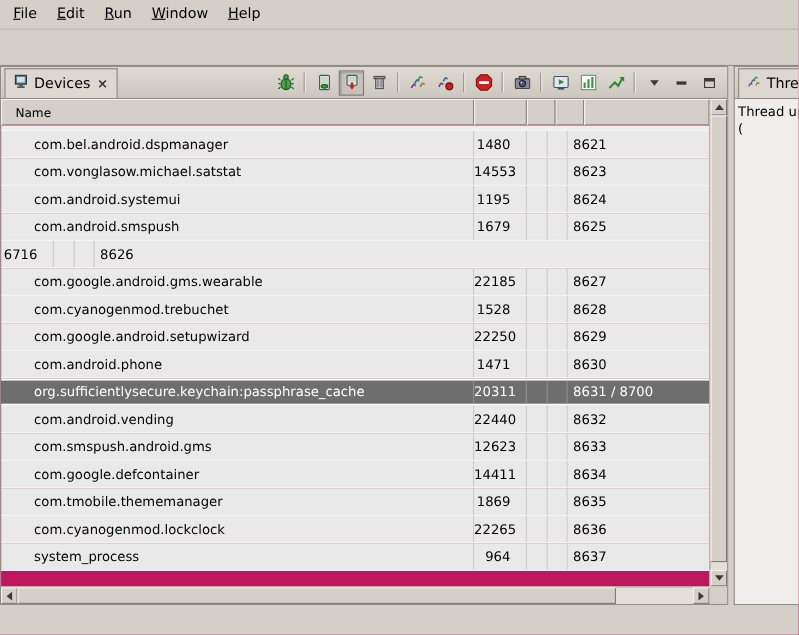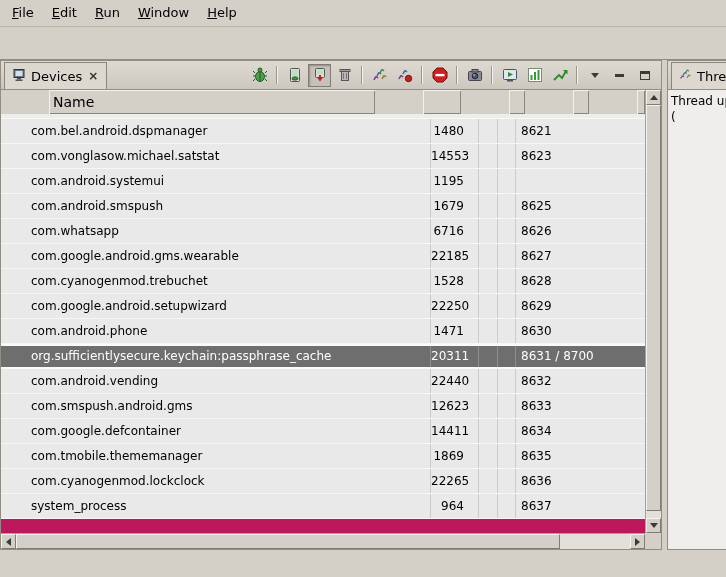--- a/index.html
+++ b/index.html
@@ -47,21 +47,21 @@
           border-right:1px solid #f4f2ee; margin:0 3px; }
   .chev { width:0; height:0; border-left:4px solid transparent;
           border-right:4px solid transparent; border-top:5px solid #3a3a3a; }
   .minbar { width:9px; height:3px; background:#3a3a3a; }
   .maxbox { width:10px; height:9px; border:1px solid #3a3a3a; border-top:3px solid #3a3a3a; }
 
   
   .header-row { position:absolute; top:29px; left:0; right:16px; height:24px;
                 display:flex; background:#d4d0c8; }
   .hcell { box-shadow:inset 1px 1px 0 #f4f2ee, inset -1px -1px 0 #8a867e;
-           display:flex; align-items:center; padding:0 4px; font-size:14px;margin-left:48px; }
+           display:flex; align-items:center; padding:0 13px; font-size:11px; }
   .w-name { width:430px; } .w-pid { width:48px; } .w-c1 { width:19px; }
   .w-c2 { width:18px; } .w-port { flex:1; }
 
   
   .table-body { position:absolute; top:53px; left:0; right:16px; bottom:16px;
                 background:#be185d; overflow:hidden; }
   .row-spacer { height:5px; background:#ededed; border-bottom:1px solid #f8f8f8; }
   .row { display:flex; height:25px; line-height:25px; font-size:12px;
          background:#e9e9e9; border-bottom:1px solid #f6f6f6; cursor:default; }
   .cell { height:100%; overflow:hidden; white-space:nowrap; }
@@ -268,30 +268,30 @@
     <div class="cell pid">14553</div>
     <div class="cell c1"></div>
     <div class="cell c2"></div>
     <div class="cell port">8623</div>
   </div>
         <div class="row">
     <div class="cell name">com.android.systemui</div>
     <div class="cell pid">1195</div>
     <div class="cell c1"></div>
     <div class="cell c2"></div>
+    <div class="cell port">8624</div>
   </div>
         <div class="row">
     <div class="cell name">com.android.smspush</div>
     <div class="cell pid">1679</div>
     <div class="cell c1"></div>
     <div class="cell c2"></div>
     <div class="cell port">8625</div>
   </div>
         <div class="row">
-    <div class="cell name">com.whatsapp</div>
     <div class="cell pid">6716</div>
     <div class="cell c1"></div>
     <div class="cell c2"></div>
     <div class="cell port">8626</div>
   </div>
         <div class="row">
     <div class="cell name">com.google.android.gms.wearable</div>
     <div class="cell pid">22185</div>
     <div class="cell c1"></div>
     <div class="cell c2"></div>

